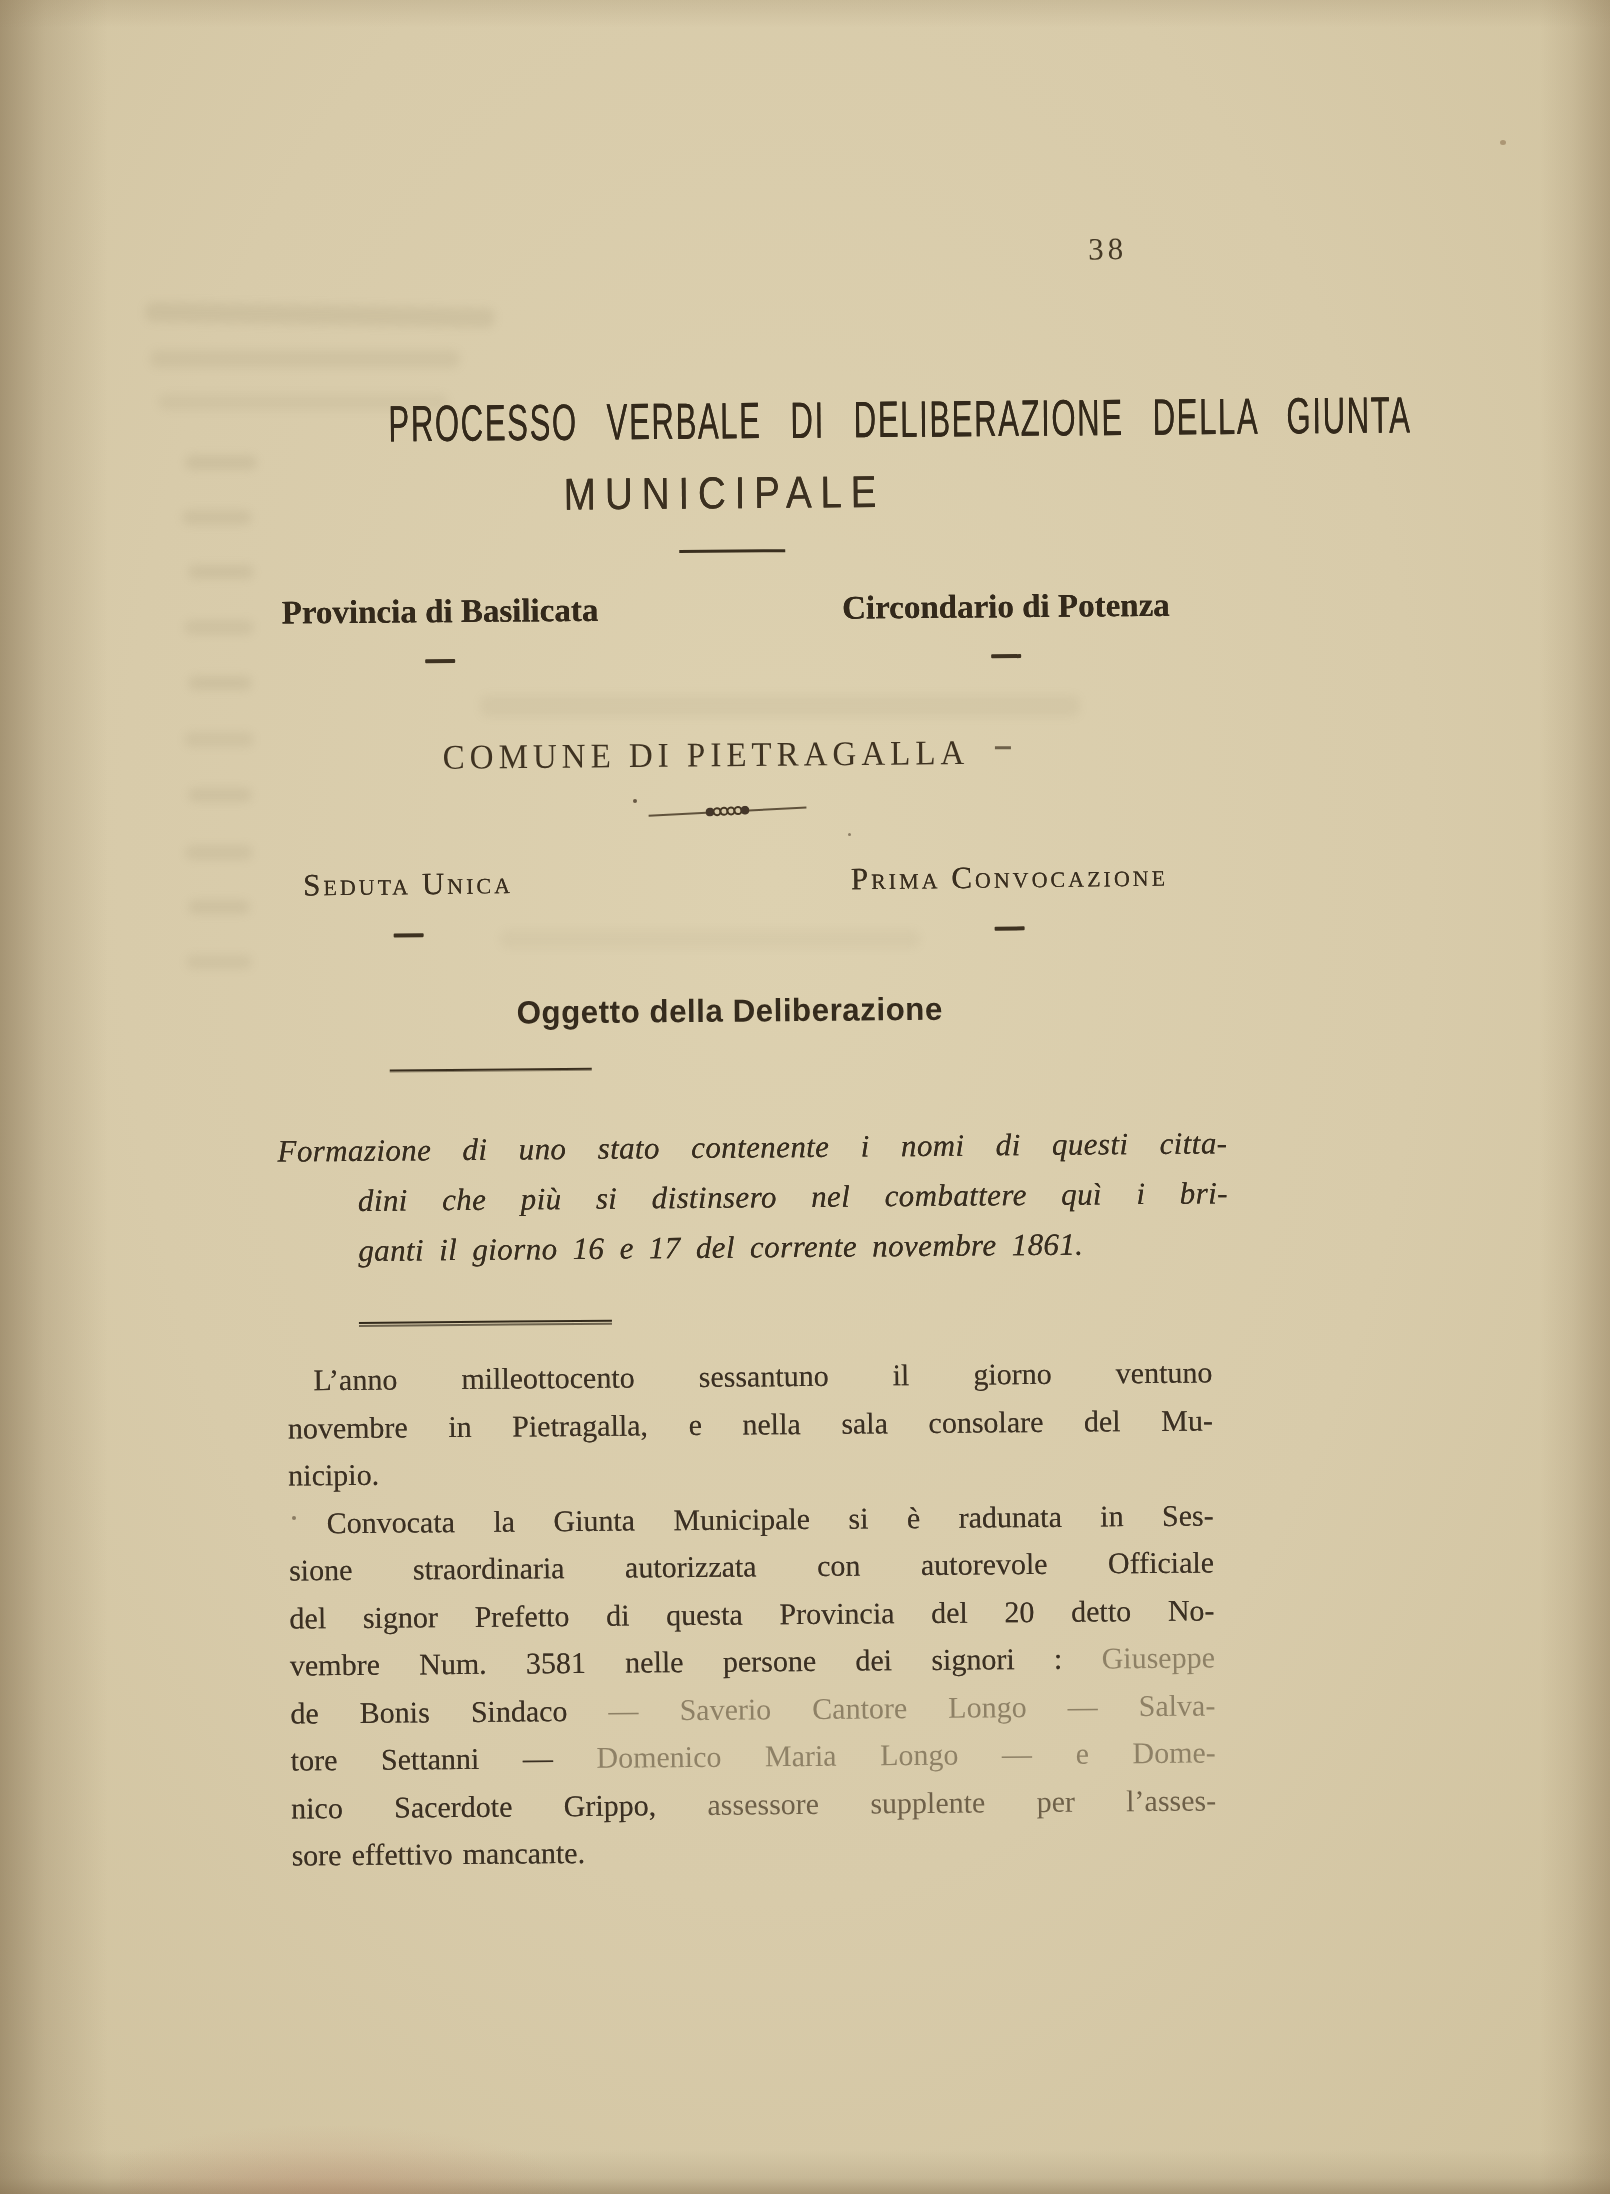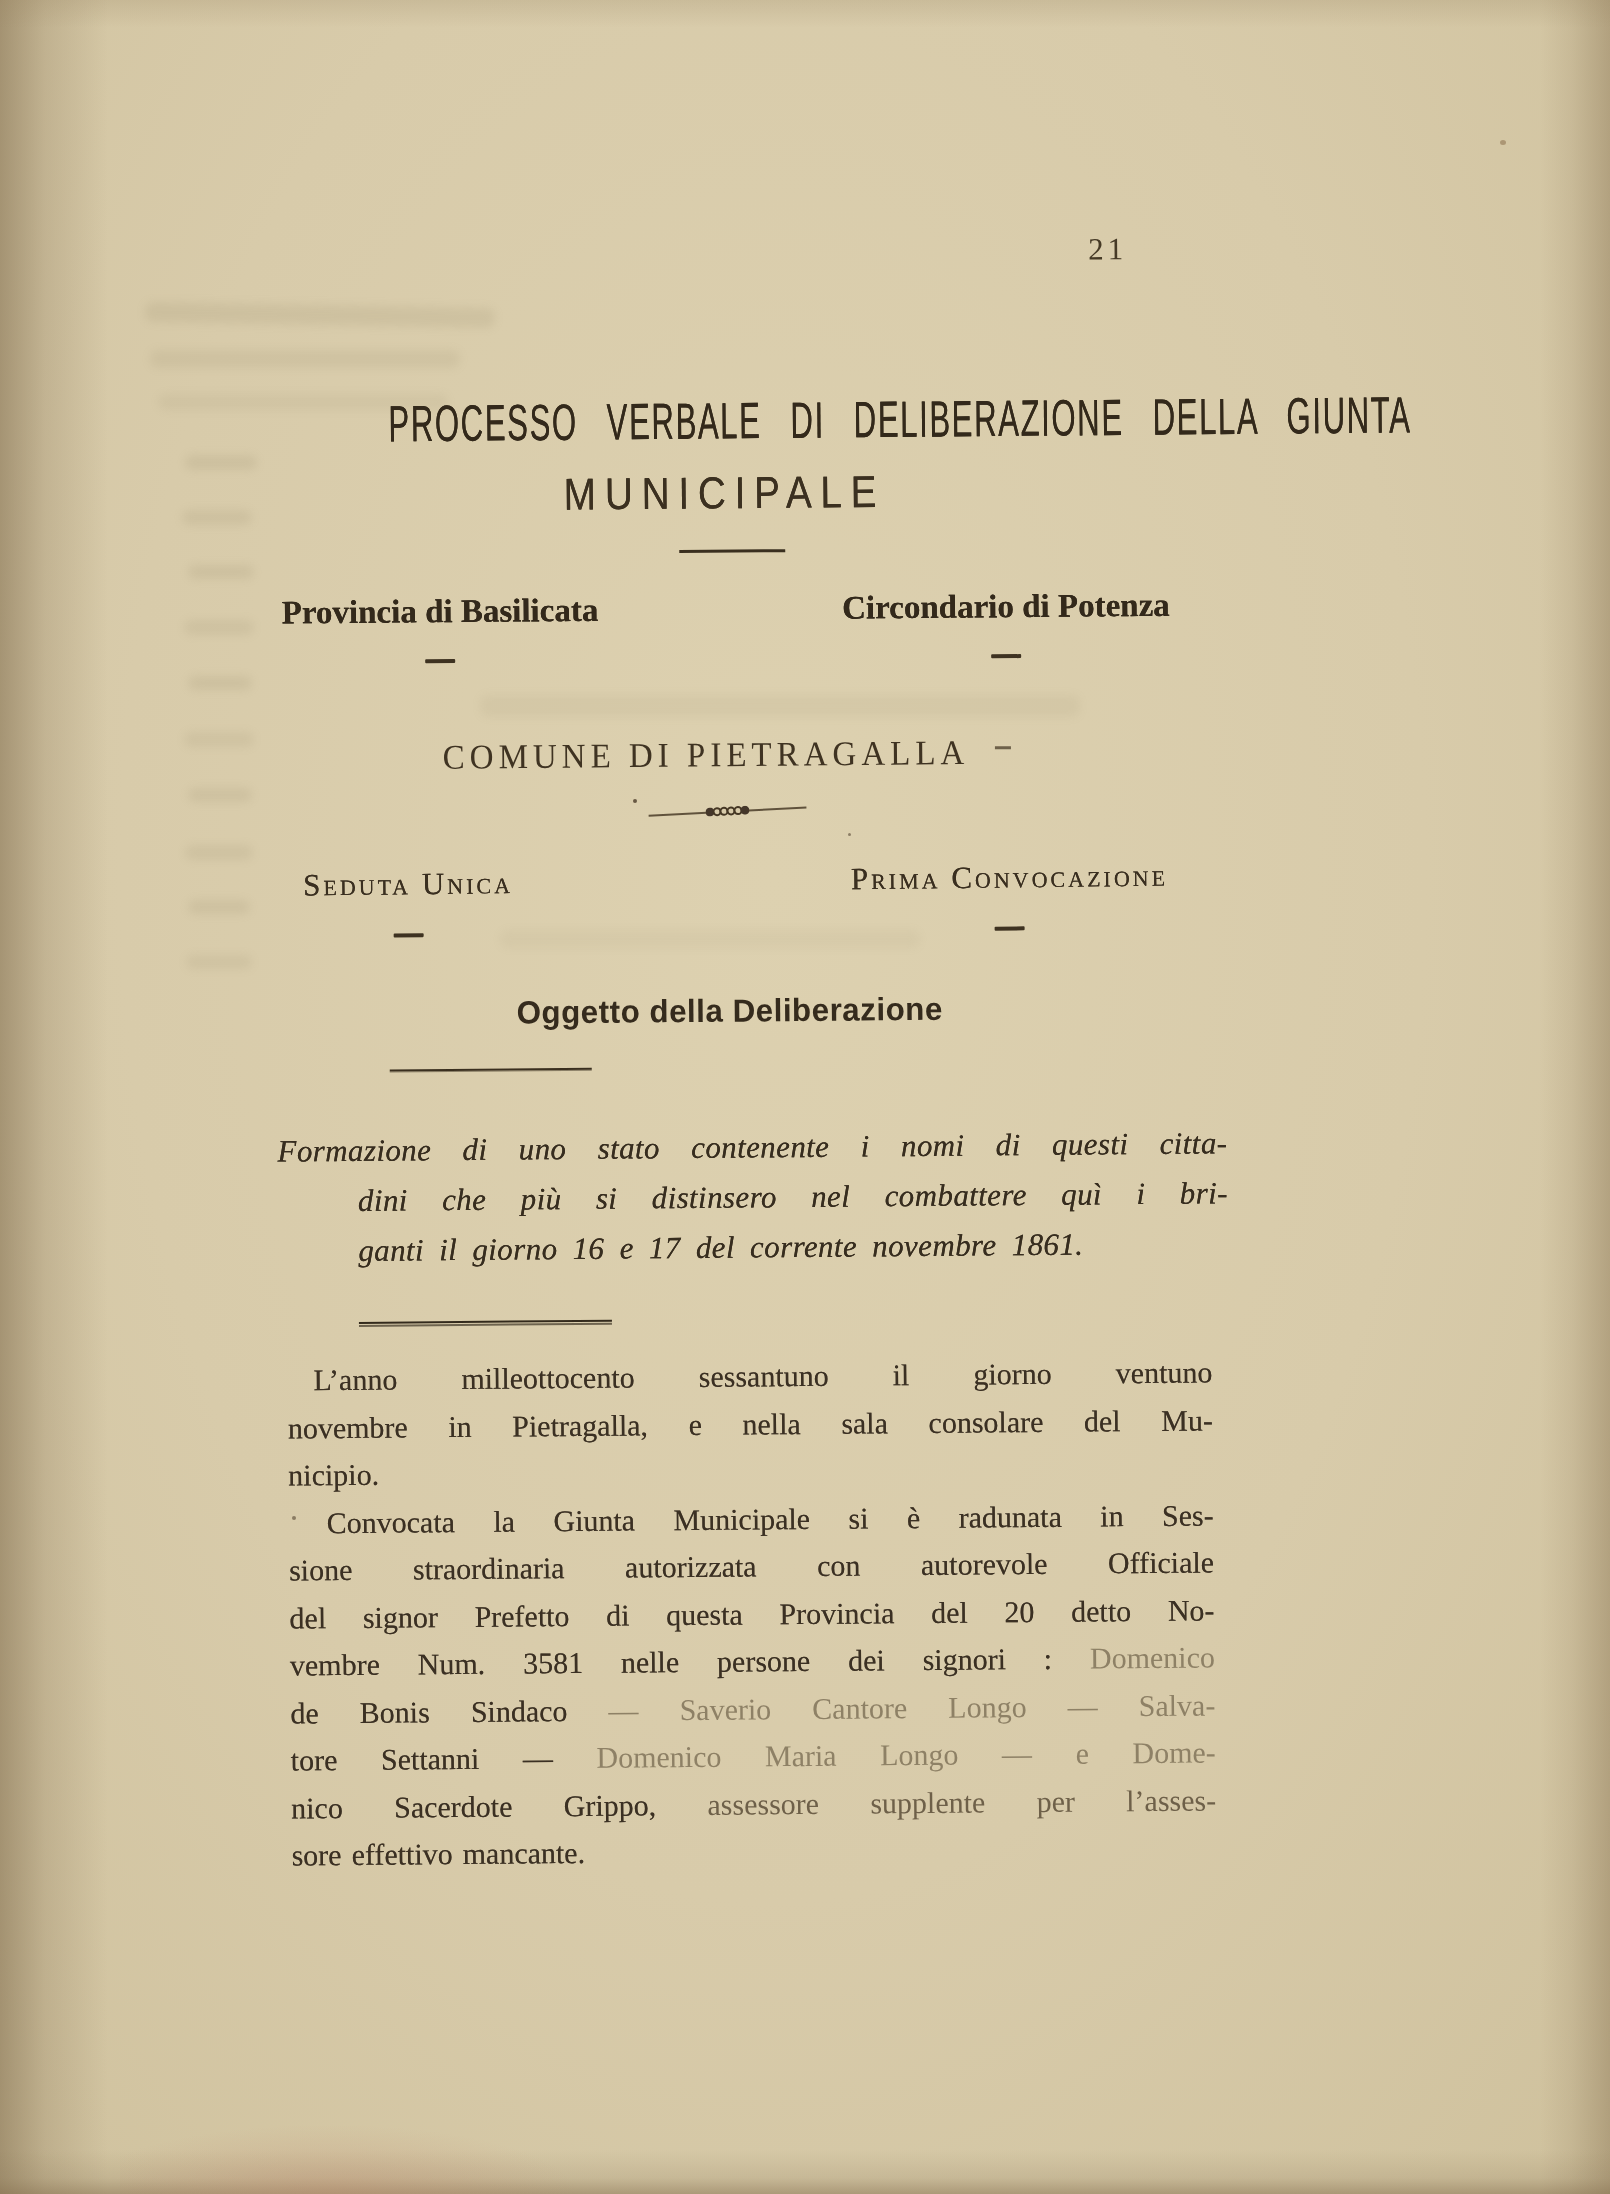--- a/index.html
+++ b/index.html
@@ -116,21 +116,21 @@
   <div class="ghost" style="left:480px;top:695px;width:600px;height:22px;opacity:.09;"></div>
   <div class="ghost" style="left:500px;top:930px;width:420px;height:18px;opacity:.07;"></div>
 
   <div class="speck" style="left:633px;top:799px;width:4px;height:4px;opacity:.8;"></div>
   <div class="speck" style="left:1500px;top:140px;width:6px;height:5px;opacity:.45;background:#7a5c3a;"></div>
   <div class="speck" style="left:292px;top:1516px;width:4px;height:4px;opacity:.55;"></div>
   <div class="speck" style="left:848px;top:833px;width:3px;height:3px;opacity:.55;"></div>
 
   <div class="content">
 
-    <div class="pagenum">21</div>
+    <div class="pagenum">38</div>
 
     <div class="colblock title-l1">
       <span class="cond">PROCESSO VERBALE DI DELIBERAZIONE DELLA GIUNTA</span>
     </div>
     <div class="colblock title-l2">
       <span class="wide">MUNICIPALE</span>
     </div>
     <div class="rule title-rule"></div>
 
     <div class="colblock prov-row">
@@ -182,21 +182,21 @@
     </div>
     <div class="rule italic-rule"></div>
 
     <div class="body-block">
       <div class="bline ind1">L’anno milleottocento sessantuno il giorno ventuno</div>
       <div class="bline">novembre in Pietragalla, e nella sala consolare del Mu-</div>
       <div class="bline short">nicipio.</div>
       <div class="bline ind2">Convocata la Giunta Municipale si è radunata in Ses-</div>
       <div class="bline">sione straordinaria autorizzata con autorevole Officiale</div>
       <div class="bline">del signor Prefetto di questa Provincia del 20 detto No-</div>
-      <div class="bline"><span>vembre Num. 3581 nelle persone dei signori : </span><span class="fade1">Domenico</span></div>
+      <div class="bline"><span>vembre Num. 3581 nelle persone dei signori : </span><span class="fade1">Giuseppe</span></div>
       <div class="bline"><span>de Bonis Sindaco </span><span class="fade1">— Saverio Cantore Longo — Salva-</span></div>
       <div class="bline"><span>tore Settanni — </span><span class="fade1">Domenico Maria Longo — e Dome-</span></div>
       <div class="bline"><span>nico Sacerdote Grippo, </span><span class="fade2">assessore supplente per l’asses-</span></div>
       <div class="bline short">sore effettivo mancante.</div>
     </div>
 
   </div>
 </div>
 
 </body></html>

